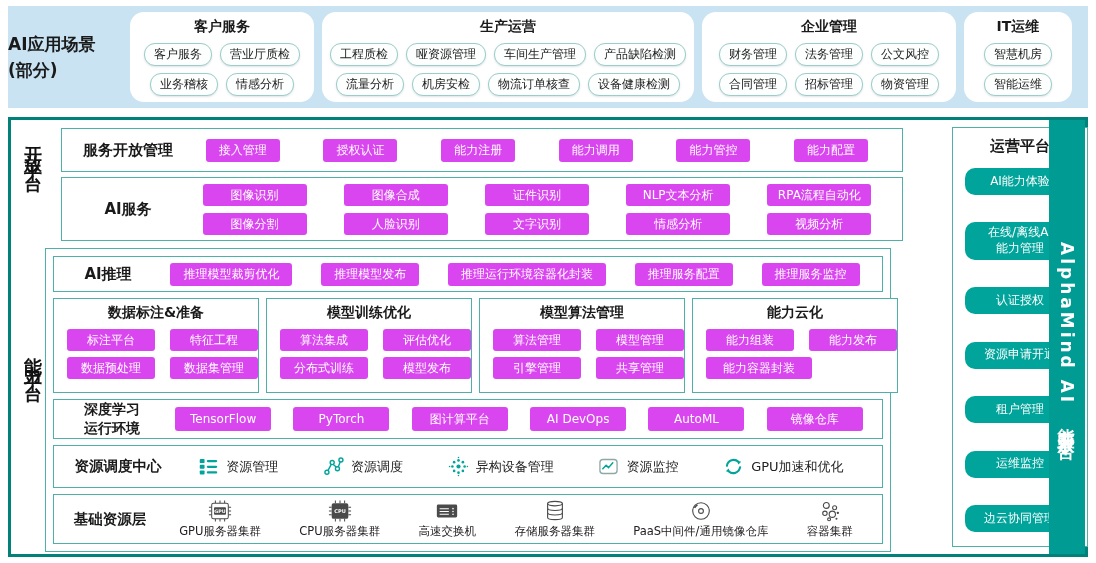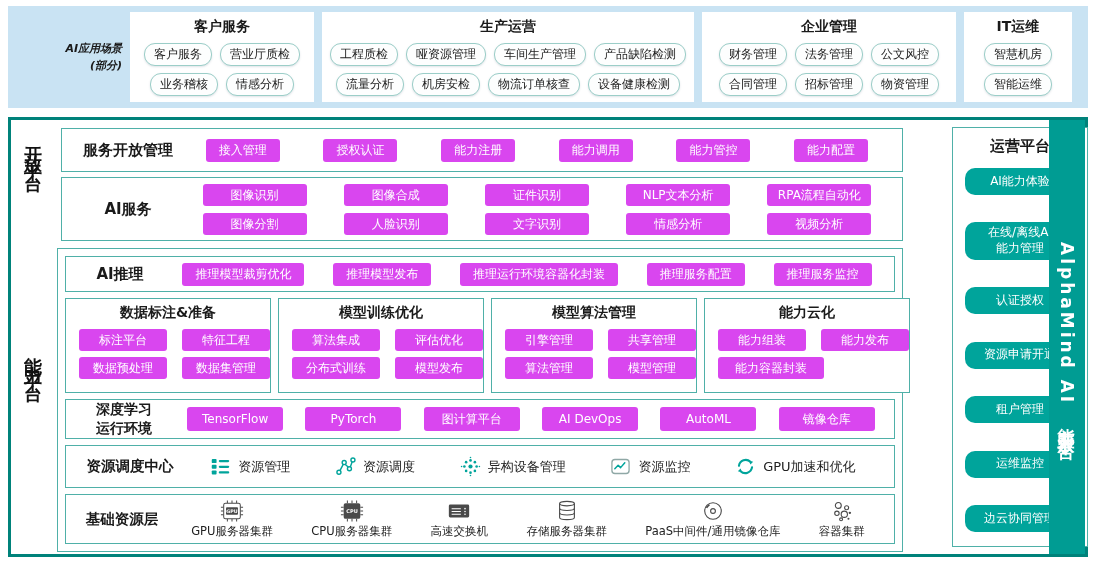--- a/index.html
+++ b/index.html
@@ -2,22 +2,22 @@
 <html><head>
 <meta charset="utf-8">
 <style>
   *{box-sizing:border-box;}
   html,body{margin:0;padding:0;background:#fff;}
   body{font-family:"DejaVu Sans","Liberation Sans",sans-serif;color:#1a1a1a;}
   .canvas{position:relative;width:1096px;height:563px;background:#fff;overflow:hidden;}
 
   
   .top-band{position:absolute;left:8px;top:6px;width:1080px;height:102px;background:#C9E3F3;display:flex;align-items:center;gap:8px;padding-right:6px;}
-  .top-label{width:114px;flex:0 0 auto;text-align:right;font-weight:bold;font-size:11px;line-height:1.55;font-style:italic;}
-  .group-card{flex:0 0 auto;background:#fff;border-radius:0;height:90px;padding:6px 6px 0;display:flex;flex-direction:column;align-items:center;}
+  .top-label{width:114px;flex:0 0 auto;text-align:left;font-weight:bold;font-size:17px;line-height:1.55;}
+  .group-card{flex:0 0 auto;background:#fff;border-radius:14px;height:90px;padding:6px 6px 0;display:flex;flex-direction:column;align-items:center;}
   .group-title{font-weight:bold;font-size:14px;}
   .pill-row{display:flex;gap:8px;margin-top:7px;justify-content:center;}
   .pill{border:1px solid #9BCEC8;background:#FDFEFE;border-radius:11px;height:23px;line-height:21px;padding:0 9px;font-size:12px;color:#222;box-shadow:0 1px 2px rgba(70,100,120,.18);white-space:nowrap;}
 
   
   .main-band{position:absolute;left:8px;top:117px;width:1080px;height:440px;border:3px solid #00827A;background:#fff;}
   .side-label{position:absolute;left:10px;writing-mode:vertical-lr;text-orientation:upright;font-weight:bold;font-size:18px;letter-spacing:9px;color:#111;}
   .side-open{top:12px;}
   .side-cap{top:222px;}
   .panel{border:1px solid #4FB0A8;background:#fff;}
@@ -25,21 +25,21 @@
 
   .service-panel{position:absolute;left:50px;top:8px;width:842px;height:44px;display:flex;align-items:center;padding:0 12px 0 10px;}
   .panel-label{font-weight:bold;font-size:15px;width:112px;flex:0 0 auto;text-align:center;}
   .spread{flex:1;display:flex;justify-content:space-around;align-items:center;}
 
   .ai-panel{position:absolute;left:50px;top:57px;width:842px;height:64px;display:flex;align-items:center;padding:0 12px 0 10px;}
   .ai-rows{flex:1;display:flex;flex-direction:column;gap:7px;}
   .ai-row{display:flex;justify-content:space-around;}
   .ai-btn{min-width:104px;padding:0 8px;height:22px;line-height:22px;}
 
-  .cap-outer{position:absolute;left:46px;top:128px;width:846px;height:304px;border:1px solid #4FB0A8;padding:7px;display:flex;flex-direction:column;gap:6px;background:#fff;}
+  .cap-outer{position:absolute;left:34px;top:128px;width:846px;height:304px;border:1px solid #4FB0A8;padding:7px;display:flex;flex-direction:column;gap:6px;background:#fff;}
   .inference-row{height:36px;flex:0 0 auto;display:flex;align-items:center;padding:0 8px 0 6px;}
   .inf-label{width:96px;}
   .four-boxes{height:95px;flex:0 0 auto;display:flex;gap:7px;}
   .mini-box{flex:1;padding-top:5px;}
   .mini-title{font-weight:bold;font-size:14px;text-align:center;}
   .mini-row{display:flex;gap:15px;margin:7px 0 0 13px;}
   .mini-row + .mini-row{margin-top:6px;}
   .mini-btn{width:88px;padding:0;height:22px;line-height:22px;}
   .mini-btn.wide{width:auto;padding:0 17px;}
   .dl-row{height:40px;flex:0 0 auto;display:flex;align-items:center;padding:0 8px 0 6px;}
@@ -198,26 +198,26 @@
             <div class="btn mini-btn">评估优化</div>
           </div>
           <div class="mini-row">
             <div class="btn mini-btn">分布式训练</div>
             <div class="btn mini-btn">模型发布</div>
           </div>
         </div>
         <div class="panel mini-box">
           <div class="mini-title">模型算法管理</div>
           <div class="mini-row">
+            <div class="btn mini-btn">算法管理</div>
+            <div class="btn mini-btn">模型管理</div>
+          </div>
+          <div class="mini-row">
             <div class="btn mini-btn">引擎管理</div>
             <div class="btn mini-btn">共享管理</div>
-          </div>
-          <div class="mini-row">
-            <div class="btn mini-btn">算法管理</div>
-            <div class="btn mini-btn">模型管理</div>
           </div>
         </div>
         <div class="panel mini-box">
           <div class="mini-title">能力云化</div>
           <div class="mini-row">
             <div class="btn mini-btn">能力组装</div>
             <div class="btn mini-btn">能力发布</div>
           </div>
           <div class="mini-row">
             <div class="btn mini-btn wide">能力容器封装</div>

